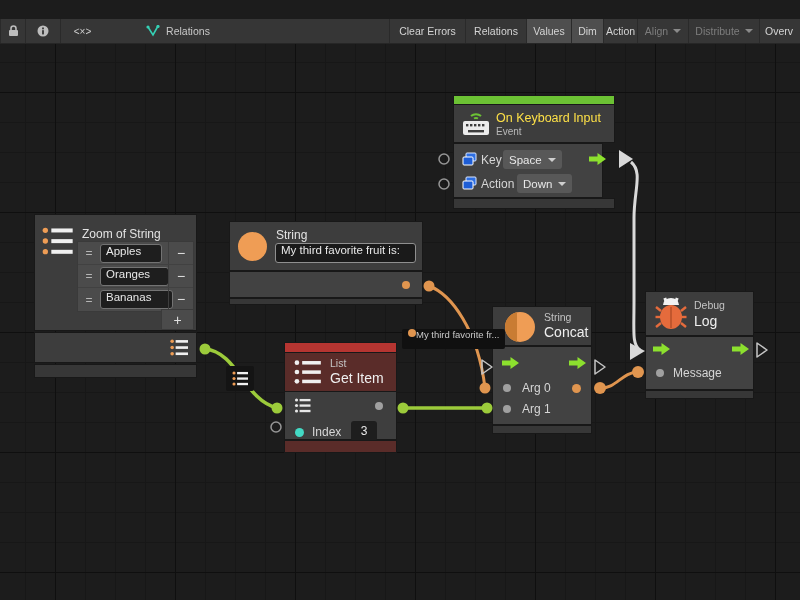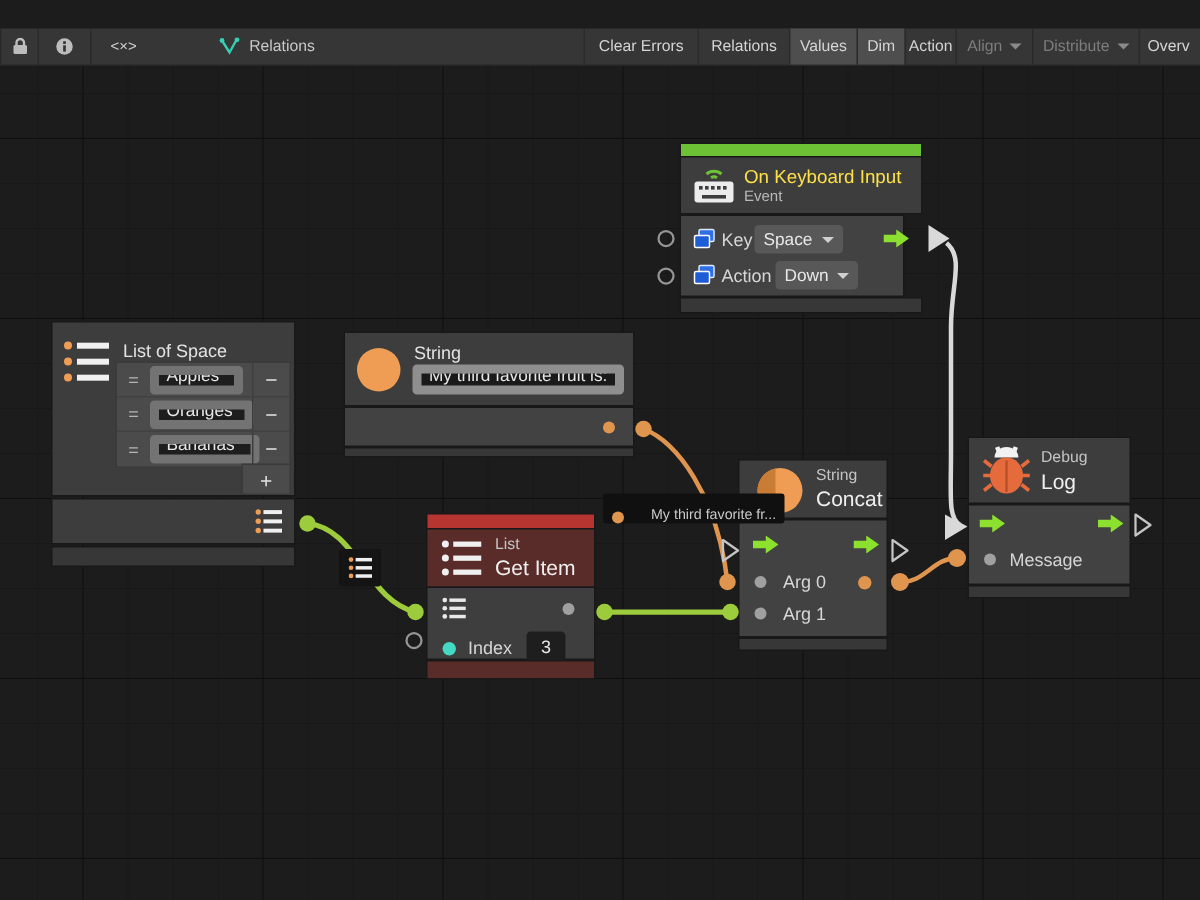--- a/index.html
+++ b/index.html
@@ -42,29 +42,29 @@
   .ftr{background:#373737;}
   .ntitle{font-size:14px;color:#efefef;}
   .ncat{font-size:10.5px;color:#c4c4c4;}
   .plabel{font-size:12px;color:#d6d6d6;}
   .dot{position:absolute;border-radius:50%;}
   .gdot{width:8px;height:8px;background:#a0a0a0;}
   .odot{width:8px;height:8px;background:#e0954f;}
   .tdot{width:9px;height:9px;background:var(--teal-port);}
   .dropdown{position:absolute;background:#585858;border-radius:3px;display:flex;align-items:center;padding:0 6px;font-size:11.5px;color:#e8e8e8;height:19px;}
   .dropdown .caret{border-top-color:#cfcfcf;margin-left:6px;}
-  .tfield{position:absolute;background:#1e1e1e;border:6px solid #737373;border-radius:3px;color:#e8e8e8;font-size:11.5px;display:flex;align-items:flex-end;padding:0 5px;white-space:nowrap;overflow:hidden;}
+  .tfield{position:absolute;background:#1e1e1e;border:1px solid #737373;border-radius:3px;color:#e8e8e8;font-size:11.5px;display:flex;align-items:flex-start;padding:0 5px;white-space:nowrap;overflow:hidden;}
   .flow-arrow{position:absolute;width:17px;height:12px;}
 
   
   .lrow{position:relative;height:23px;border-bottom:1px solid #414141;display:flex;align-items:center;}
   .handle{width:22px;text-align:center;color:#b5b5b5;font-size:12px;}
   .minusbox{position:absolute;right:0;top:0;width:25px;height:22px;border-left:1px solid #3e3e3e;color:#e0e0e0;font-size:14px;display:flex;align-items:center;justify-content:center;}
 
-  .tooltip{position:absolute;background:#101010;border-radius:2px;display:flex;align-items:flex-end;gap:18px;padding:0 6px;height:20px;z-index:30;}
+  .tooltip{position:absolute;background:#101010;border-radius:2px;display:flex;align-items:flex-start;gap:0;padding:0 6px;height:20px;z-index:30;}
   .tooltip .tt-dot{width:8px;height:8px;border-radius:50%;background:#e0954f;}
   .tooltip .tt-text{font-size:9.5px;color:#c9c9c9;white-space:nowrap;}
   .wirelabel{position:absolute;background:#141414;border-radius:2px;display:flex;align-items:center;justify-content:center;z-index:30;}
   svg.overlay{position:absolute;left:0;top:0;z-index:20;pointer-events:none;}
   .nz{z-index:10;}
 </style>
 </head>
 <body>
 
 <div id="app">
@@ -180,21 +180,21 @@
       <svg class="abs" style="left:7px;top:11px;" width="32" height="30" viewBox="0 0 24 22">
         <g>
             <circle cx="2.5" cy="3" r="2" fill="var(--orange-icon)"></circle>
             <rect x="7" y="1.6" width="16" height="3" fill="#f0f0f0"></rect>
            <circle cx="2.5" cy="11" r="2" fill="var(--orange-icon)"></circle>
             <rect x="7" y="9.6" width="16" height="3" fill="#f0f0f0"></rect>
            <circle cx="2.5" cy="19" r="2" fill="var(--orange-icon)"></circle>
             <rect x="7" y="17.6" width="16" height="3" fill="#f0f0f0"></rect>
           </g>
       </svg>
-      <span class="abs" style="left:47px;top:12px;font-size:12px;color:#e3e3e3;">List of Space</span>
+      <span class="abs" style="left:47px;top:12px;font-size:12px;color:#e3e3e3;">Zoom of String</span>
       <div class="abs" style="left:43px;top:27px;width:115px;background:#4b4b4b;box-shadow:0 0 0 1px #3a3a3a;">
         <div class="lrow">
           <span class="handle">=</span>
           <div class="tfield" style="position:relative;width:62px;height:19px;">
               <span>Apples</span>
             </div>
           <div class="minusbox">
               <span>−</span>
             </div>
         </div>

